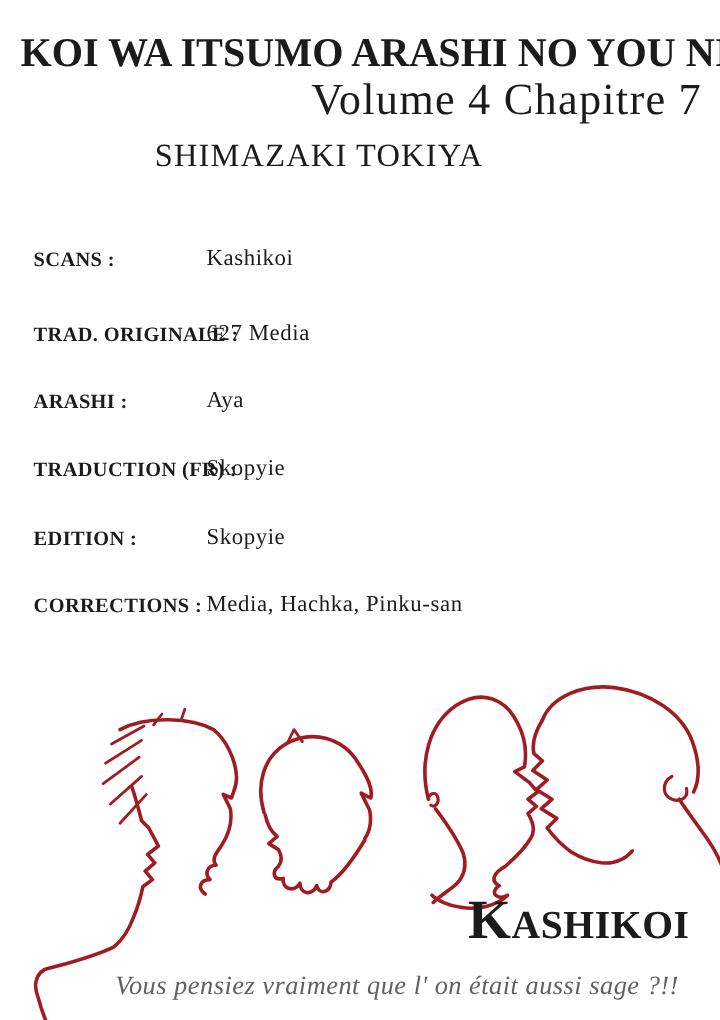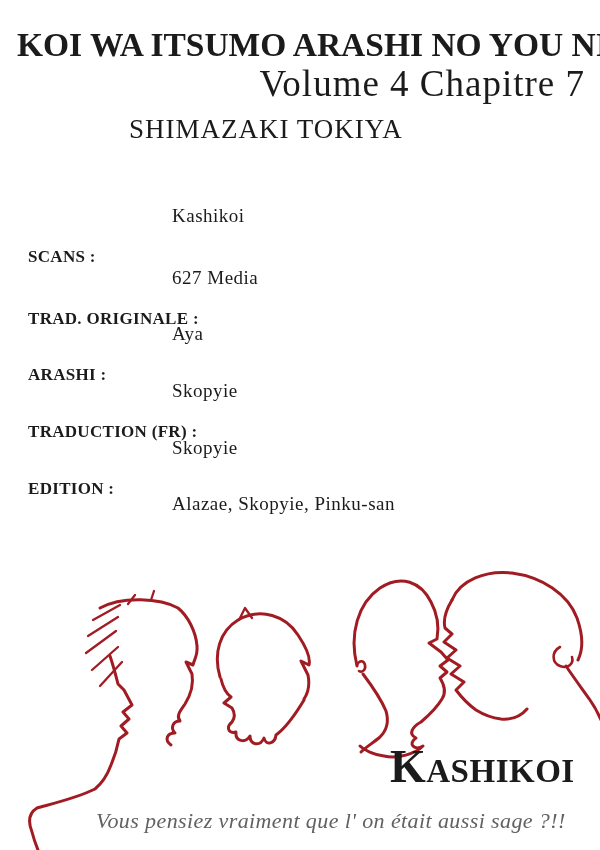--- a/index.html
+++ b/index.html
@@ -45,21 +45,20 @@
   }
 
   
   .credit-row{position:absolute;left:0;width:100%;height:26px;}
   .credit-label{
     position:absolute;left:28px;top:0;
     font-weight:bold;
     font-size:17px;
     letter-spacing:0.3px;
     white-space:nowrap;
-    margin-top:40px;
   }
   .credit-value{
     position:absolute;left:172px;top:-2px;
     font-size:19px;
     letter-spacing:0.5px;
     white-space:nowrap;
   }
   .row-0{top:207px;} .row-1{top:269px;padding-left:11px;} .row-2{top:325px;}
   .row-3{top:382px;text-align:right;} .row-4{top:439px;} .row-5{top:495px;}
 
@@ -113,21 +112,22 @@
   </div>
   <div class="credit-row row-3">
     <span class="credit-label">TRADUCTION (FR) :</span>
     <span class="credit-value">Skopyie</span>
   </div>
   <div class="credit-row row-4">
     <span class="credit-label">EDITION :</span>
     <span class="credit-value">Skopyie</span>
   </div>
   <div class="credit-row row-5">
-    <span class="credit-value">Alazae, Skopyie, Pinku-san</span>
+    <span class="credit-label">CORRECTIONS :</span>
+    <span class="credit-value">Media, Hachka, Pinku-san</span>
   </div>
 
   <div class="art">
     <svg viewBox="0 0 600 292" xmlns="http://www.w3.org/2000/svg" fill="none" stroke="currentColor" stroke-linecap="round" stroke-linejoin="round">
 
       <g stroke-width="2.3">
         <path d="M93,62 L120,47"></path>
         <path d="M88,78 L118,59"></path>
         <path d="M86,95 L116,73"></path>
         <path d="M92,112 L118,89"></path>

